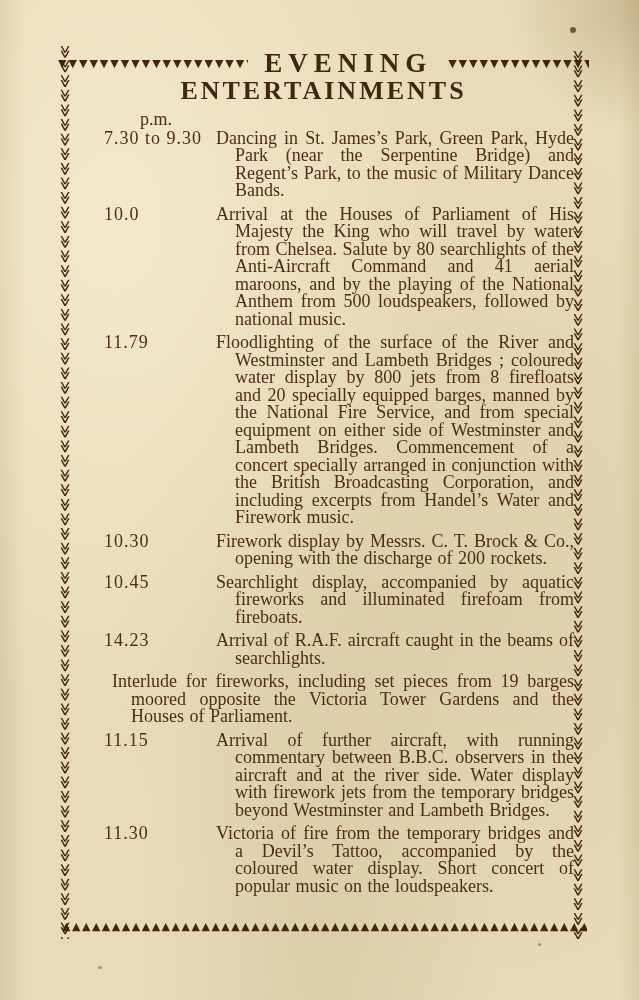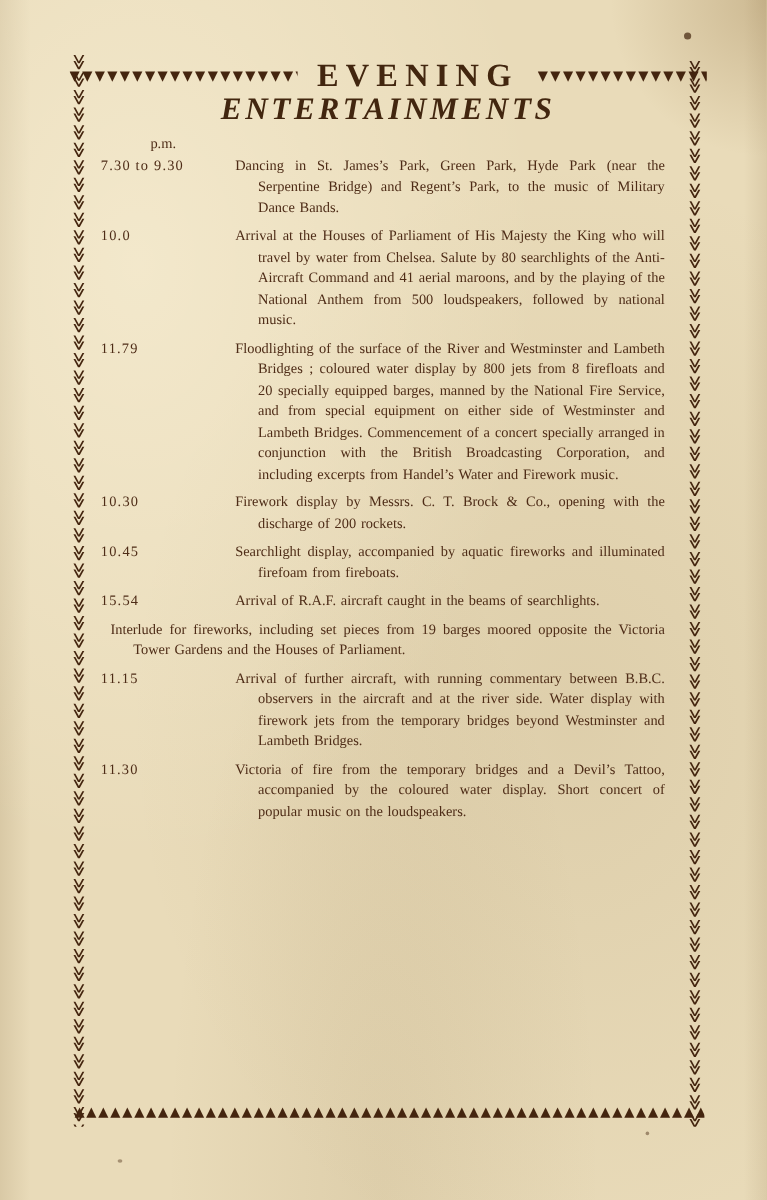--- a/index.html
+++ b/index.html
@@ -39,41 +39,41 @@
   }
   .tri-run.left  { flex: 1.35; }
   .tri-run.right { flex: 1; text-align: right; }
   .title1 {
     font-size: 27px; font-weight: 700; letter-spacing: 6px;
     margin: 0 16px; color: #42260f; white-space: nowrap;
   }
   .title2 {
     position: absolute; top: 76px; left: 58px; right: 50px;
     text-align: center; font-size: 26px; font-weight: 700;
-    letter-spacing: 3px; color: #42260f; font-style: italic;
+    letter-spacing: 3px; color: #42260f;
   }
   .vborder { position: absolute; width: 18px; overflow: hidden; }
   .vborder.left  { left: 57px;  top: 45px; height: 894px; }
   .vborder.right { left: 570px; top: 50px; height: 889px; }
   .vborder .run {
     position: absolute; top: 0; left: 17px;
     transform: rotate(90deg); transform-origin: 0 0;
     white-space: nowrap; font-size: 13px; letter-spacing: 1px;
     line-height: 17px; font-weight: 700;
   }
   .border-bottom {
     position: absolute; top: 920px; left: 62px; right: 52px; height: 18px;
     overflow: hidden; white-space: nowrap;
     font-size: 11px; letter-spacing: 1.5px; line-height: 14px;
   }
 
   
   .content {
-    position: absolute; top: 111px; left: 84px; width: 470px;
-    font-size: 12px; line-height: 17.5px;
+    position: absolute; top: 111px; left: 104px; width: 470px;
+    font-size: 18px; line-height: 17.5px;
   }
   .pm { width: 104px; text-align: center; margin-bottom: 1px; }
   .row { display: flex; margin-bottom: 6px; }
   .time {
     width: 104px; flex: none; text-align: left;
     letter-spacing: 1px; white-space: nowrap;
   }
   .desc {
     flex: 1; margin-left: 8px;
     text-align: justify;
@@ -131,21 +131,21 @@
     <div class="time">10.30</div>
     <div class="desc">Firework display by Messrs. C. T. Brock &amp; Co., opening with the discharge of 200 rockets.</div>
   </div>
 
   <div class="row">
     <div class="time">10.45</div>
     <div class="desc">Searchlight display, accompanied by aquatic fireworks and illuminated firefoam from fireboats.</div>
   </div>
 
   <div class="row">
-    <div class="time">15.54</div>
+    <div class="time">14.23</div>
     <div class="desc">Arrival of R.A.F. aircraft caught in the beams of searchlights.</div>
   </div>
 
   <div class="row">
     <div class="desc">Interlude for fireworks, including set pieces from 19 barges moored opposite the Victoria Tower Gardens and the Houses of Parliament.</div>
   </div>
 
   <div class="row">
     <div class="time">11.15</div>
     <div class="desc">Arrival of further aircraft, with running commentary between B.B.C. observers in the aircraft and at the river side. Water display with firework jets from the temporary bridges beyond Westminster and Lambeth Bridges.</div>

